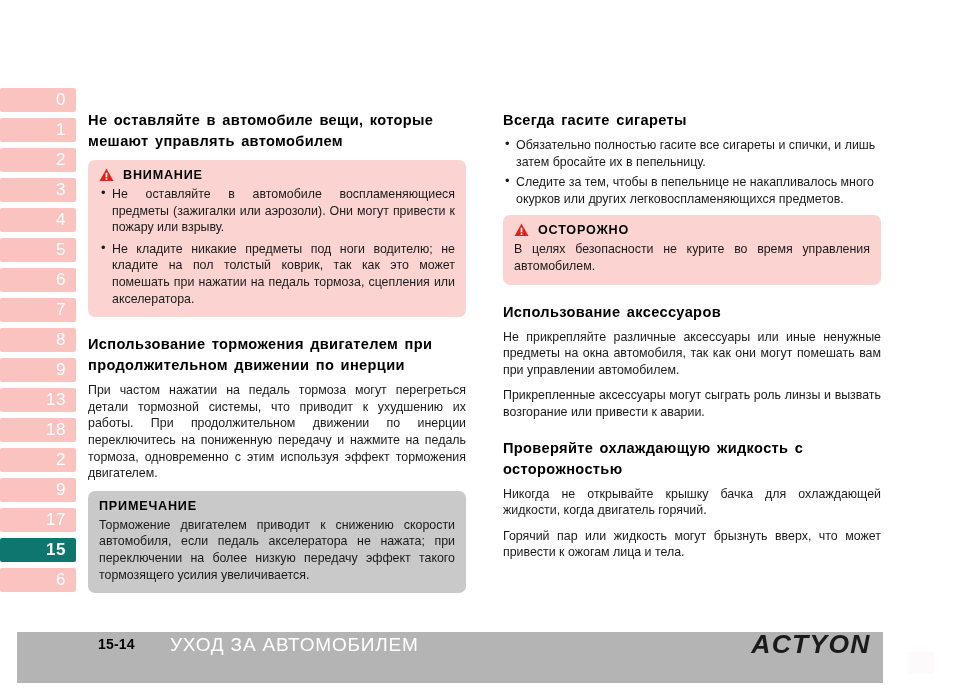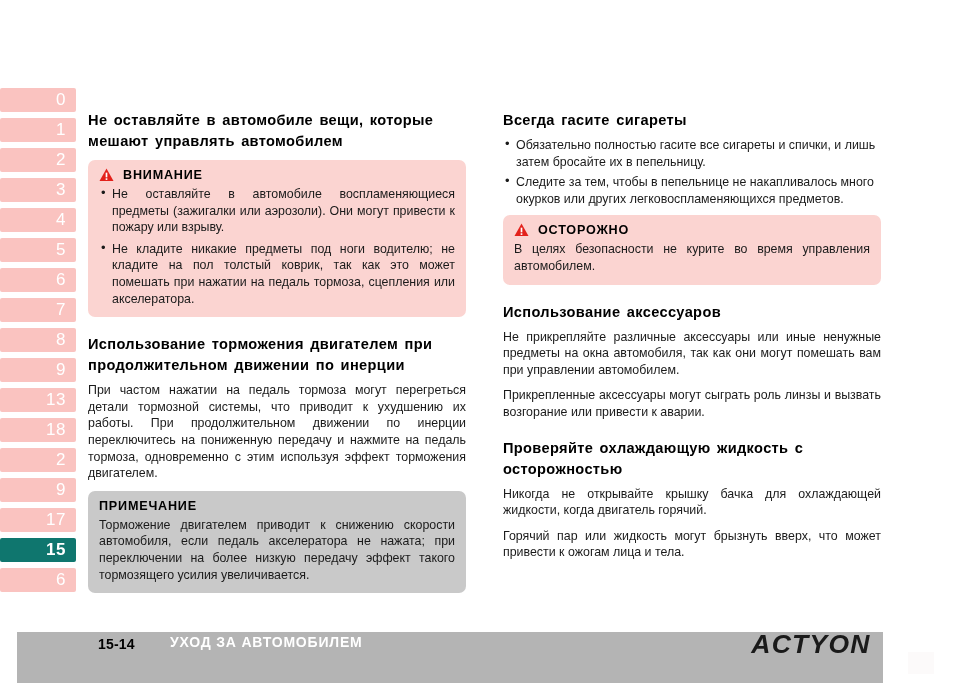--- a/index.html
+++ b/index.html
@@ -139,22 +139,22 @@
     font-size: 14px;
     font-weight: 700;
     color: #000000;
     letter-spacing: 0.2px;
     margin-left: 32px;
   }
   #footer-section {
     position: absolute;
     left: 170px;
     top: 634px;
-    font-size: 14px;
-    font-weight: 700;
+    font-size: 19px;
+    font-weight: 400;
     color: #ffffff;
     letter-spacing: 0.8px;
   }
   #footer-logo {
     position: absolute;
     right: 83px;
     top: 630px;
     font-size: 25px;
     font-weight: 700;
     font-style: italic;

